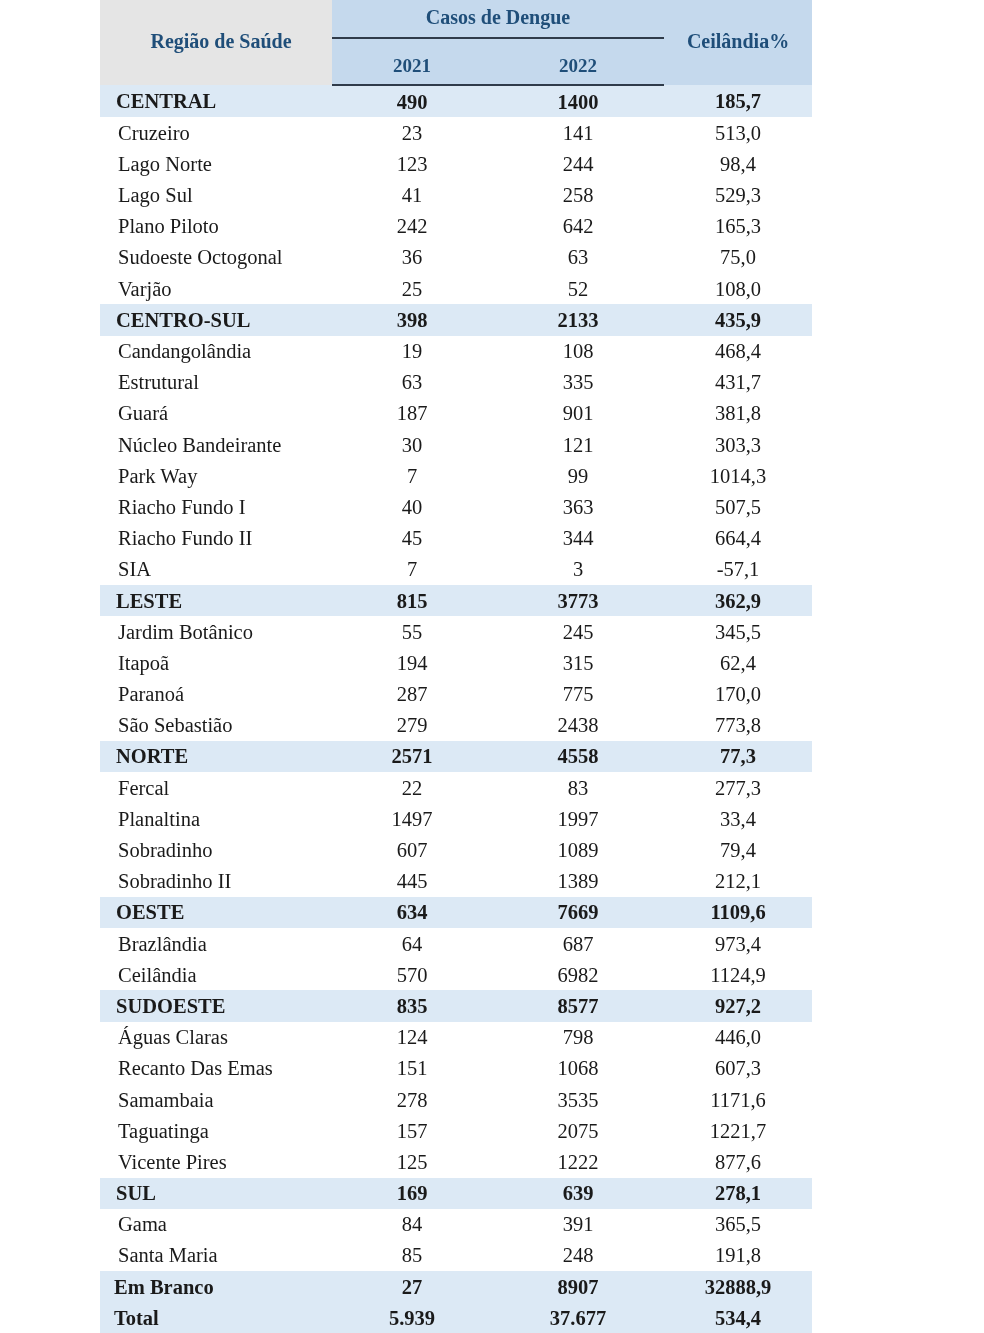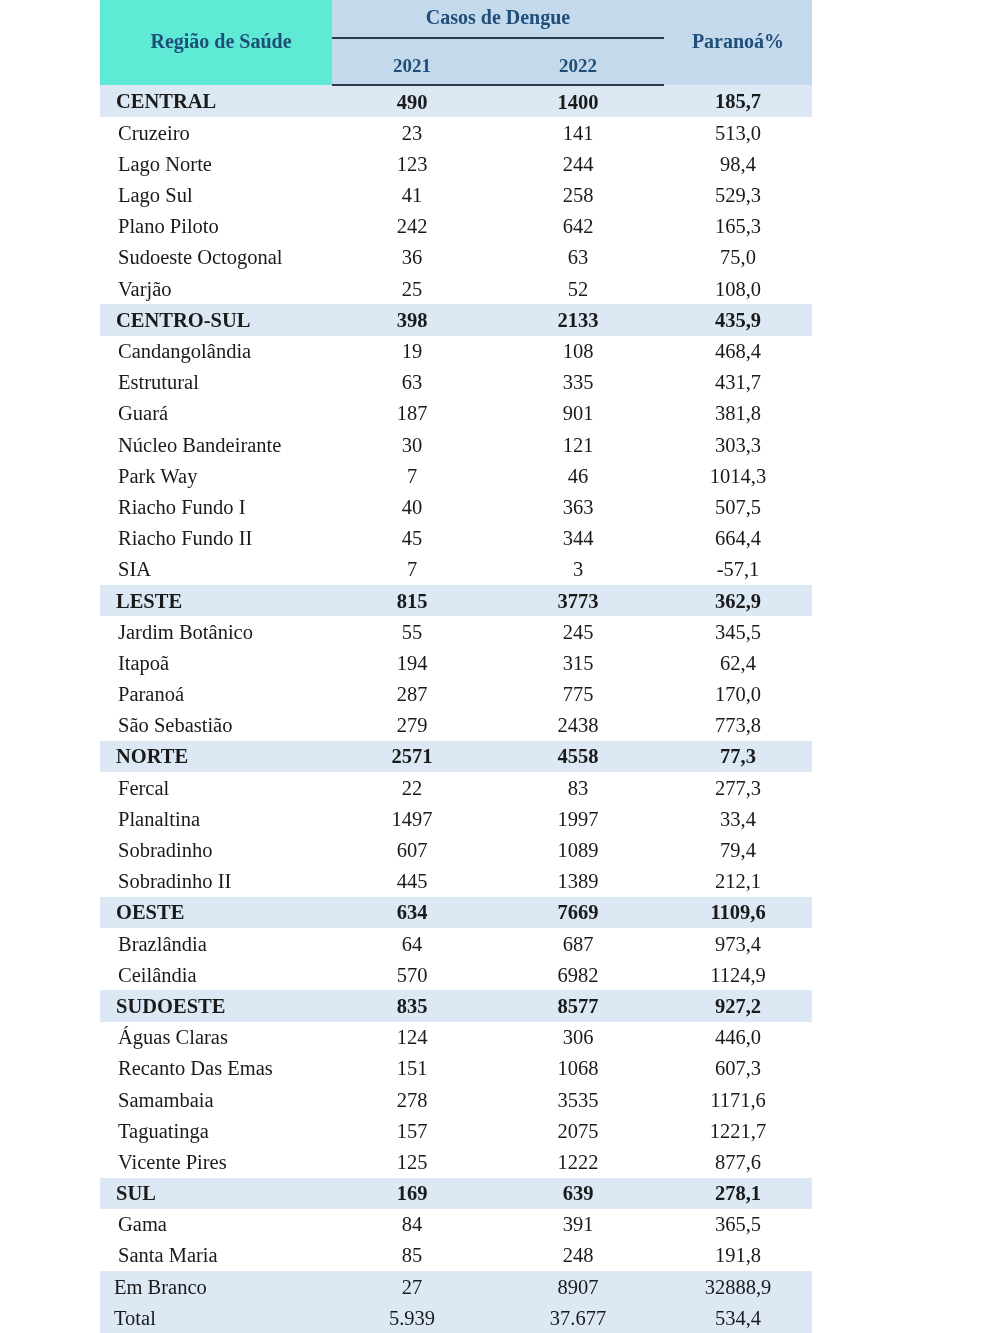--- a/index.html
+++ b/index.html
@@ -35,21 +35,21 @@
   thead th {
     font-weight: bold;
     color: #1f4e79;
     font-size: 20px;
     padding: 6px 0 8px 0;
     background: #c5d9ed;
     text-align: center;
     border: 0;
   }
   thead th.region-head {
-    background: #5eead4;
+    background: #e5e5e5;
     padding-left: 10px;
   }
   thead th.cases-head {
     background: #c5d9ed;
     border-bottom: 2px solid #2f3b4a;
   }
   thead th.var-head {
     background: #c5d9ed;
   }
   thead tr.years th {
@@ -78,21 +78,21 @@
   }
   tbody tr.item td {
     background: #ffffff;
   }
   tbody tr.item td.label {
     padding-left: 18px;
   }
   tbody tr.total td,
   tbody tr.blank-row td {
     background: #dce9f5;
-    font-weight: normal;
+    font-weight: bold;
   }
   tbody tr.total td.label,
   tbody tr.blank-row td.label {
     padding-left: 14px;
   }
   tbody tr.total td {
     border-bottom: 3px solid #d946ef;
     margin-top: 44px;
   }
   .source {
@@ -111,21 +111,21 @@
     <colgroup>
       <col class="c-region">
       <col class="c-2021">
       <col class="c-2022">
       <col class="c-var">
     </colgroup>
     <thead>
       <tr>
         <th class="region-head" rowspan="2">Região de Saúde</th>
         <th class="cases-head" colspan="2">Casos de Dengue</th>
-        <th class="var-head" rowspan="2">Paranoá%</th>
+        <th class="var-head" rowspan="2">Ceilândia%</th>
       </tr>
       <tr class="years">
         <th>2021</th>
         <th>2022</th>
       </tr>
     </thead>
     <tbody id="table-body">
         <tr class="group">
           <td class="label">CENTRAL</td>
           <td>490</td>
@@ -194,21 +194,21 @@
         </tr>
         <tr class="item">
           <td class="label">Núcleo Bandeirante</td>
           <td>30</td>
           <td>121</td>
           <td>303,3</td>
         </tr>
         <tr class="item">
           <td class="label">Park Way</td>
           <td>7</td>
-          <td>46</td>
+          <td>99</td>
           <td>1014,3</td>
         </tr>
         <tr class="item">
           <td class="label">Riacho Fundo I</td>
           <td>40</td>
           <td>363</td>
           <td>507,5</td>
         </tr>
         <tr class="item">
           <td class="label">Riacho Fundo II</td>
@@ -302,21 +302,21 @@
         </tr>
         <tr class="group">
           <td class="label">SUDOESTE</td>
           <td>835</td>
           <td>8577</td>
           <td>927,2</td>
         </tr>
         <tr class="item">
           <td class="label">Águas Claras</td>
           <td>124</td>
-          <td>306</td>
+          <td>798</td>
           <td>446,0</td>
         </tr>
         <tr class="item">
           <td class="label">Recanto Das Emas</td>
           <td>151</td>
           <td>1068</td>
           <td>607,3</td>
         </tr>
         <tr class="item">
           <td class="label">Samambaia</td>

